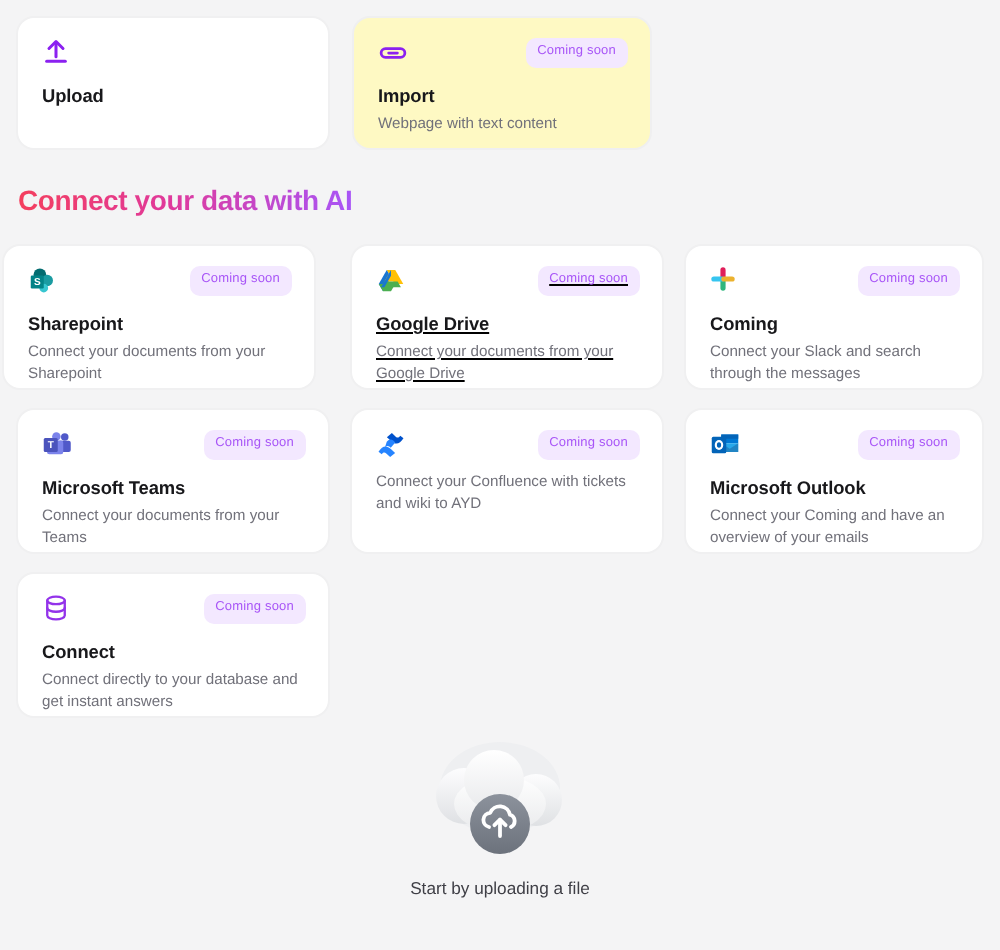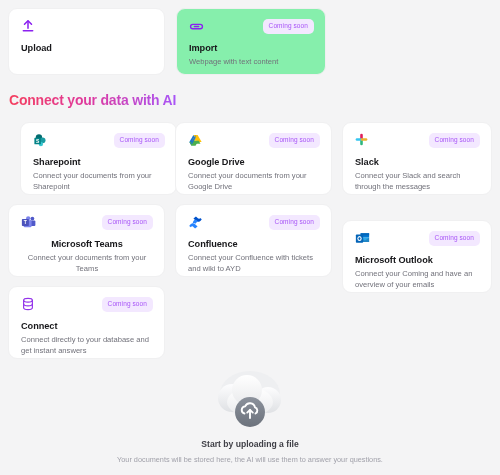--- a/index.html
+++ b/index.html
@@ -12,21 +12,21 @@
   .page { position: relative; width: 500px; height: 475px; padding: 0; }
 
   
   .card {
     position: absolute;
     border-radius: 9px;
     border: 1px solid #ececed;
     padding: 10px 11px 11px 12px;
   }
   .card.white { background: #ffffff; border-color: #f0f0f1; }
-  .card.grey  { background: #86efac; border-color: #efeff0; }
+  .card.grey  { background: #fef9c3; border-color: #efeff0; }
 
   .card-head {
     display: flex; align-items: flex-start;
     justify-content: space-between;
     height: 17px;
   }
   .icon-wrap { width: 16px; height: 16px; display: block; line-height: 0; }
   .icon-wrap svg { display: block; }
 
   .badge {
@@ -77,21 +77,21 @@
     text-align: center;
   }
   .cloud-art {
     width: 96px; height: 62px;
     margin: 0 auto;
     position: relative;
   }
   .empty-title {
     margin-top: 9px;
     font-size: 8.6px;
-    font-weight: bold;
+    font-weight: normal;
     color: #3f3f46;
   }
   .empty-sub {
     margin-top: 6px;
     font-size: 7.3px;
     color: #a1a1aa;
   }
 </style>
 </head>
 <body>
@@ -120,38 +120,38 @@
         </svg>
       </span>
       <span class="badge">Coming soon</span>
     </div>
     <div class="card-title">Import</div>
     <div class="card-desc">Webpage with text content</div>
   </div>
 
   <div class="section-title">Connect your data with AI</div>
 
-  <div class="card white" style="left:20px; top:122px; width:157px; height:73px;">
+  <div class="card white" style="left:1px; top:122px; width:157px; height:73px;">
     <div class="card-head">
       <span class="icon-wrap">
         <svg width="15" height="15" viewBox="0 0 24 24">
           <circle cx="9.5" cy="7" r="5.1" fill="#036c70"></circle>
           <circle cx="15.4" cy="11.6" r="4.6" fill="#1a9ba1"></circle>
           <circle cx="12.6" cy="17.6" r="3.5" fill="#37c6d0"></circle>
           <rect x="2.2" y="7.6" width="10.4" height="10.4" rx="1" fill="#038387"></rect>
           <text x="7.4" y="15.3" font-size="8" fill="#ffffff" text-anchor="middle" font-family="Liberation Sans, sans-serif" font-weight="bold">S</text>
         </svg>
       </span>
       <span class="badge">Coming soon</span>
     </div>
     <div class="card-title">Sharepoint</div>
     <div class="card-desc">Connect your documents from your Sharepoint</div>
   </div>
 
-  <div class="card white" style="left:175px; top:122px; width:157px; height:73px;">
+  <div class="card white" style="left:175px; top:122px; width:157px; height:73px;text-decoration:underline;">
     <div class="card-head">
       <span class="icon-wrap">
         <svg width="15" height="15" viewBox="0 0 24 24">
           <path d="M8.6 3.2h6.8l6.4 11.1h-6.8z" fill="#ffc107"></path>
           <path d="M8.6 3.2l-6.4 11.1 3.4 5.9 6.4-11.1z" fill="#1976d2"></path>
           <path d="M2.2 14.3h13.2l-3.4 5.9H5.6z" fill="#4caf50"></path>
           <path d="M12 3.2l-5.3 9.2h10.6z" fill="#ffc107"></path>
           <path d="M6.7 12.4L4.1 17h15.8l-2.6-4.6z" fill="#4caf50"></path>
           <path d="M12 3.2L4.1 17l2.6 0 5.3-9.2z" fill="#1976d2"></path>
         </svg>
@@ -167,25 +167,25 @@
       <span class="icon-wrap">
         <svg width="13" height="13" viewBox="0 0 24 24">
           <rect x="9.6" y="1.2" width="4.8" height="12.4" rx="2.4" fill="#e01e5a"></rect>
           <rect x="9.6" y="10.4" width="4.8" height="12.4" rx="2.4" fill="#2eb67d"></rect>
           <rect x="1.2" y="9.6" width="12.4" height="4.8" rx="2.4" fill="#36c5f0"></rect>
           <rect x="10.4" y="9.6" width="12.4" height="4.8" rx="2.4" fill="#ecb22e"></rect>
         </svg>
       </span>
       <span class="badge">Coming soon</span>
     </div>
-    <div class="card-title">Slack</div>
+    <div class="card-title">Coming</div>
     <div class="card-desc">Connect your Slack and search through the messages</div>
   </div>
 
-  <div class="card white" style="left:8px; top:204px; width:157px; height:73px;text-align:center;">
+  <div class="card white" style="left:8px; top:204px; width:157px; height:73px;">
     <div class="card-head">
       <span class="icon-wrap">
         <svg width="15" height="15" viewBox="0 0 24 24">
           <circle cx="18.2" cy="5.6" r="3" fill="#5059c9"></circle>
           <rect x="13" y="8.6" width="10" height="9" rx="1.6" fill="#5059c9"></rect>
           <circle cx="11.5" cy="5.2" r="3.4" fill="#7b83eb"></circle>
           <rect x="4" y="8.4" width="13" height="11" rx="1.8" fill="#7b83eb"></rect>
           <rect x="1.4" y="6.3" width="11.2" height="11.2" rx="1.2" fill="#4b53bc"></rect>
           <text x="7" y="14.6" font-size="8" fill="#ffffff" text-anchor="middle" font-family="Liberation Sans, sans-serif" font-weight="bold">T</text>
         </svg>
@@ -200,25 +200,24 @@
     <div class="card-head">
       <span class="icon-wrap">
         <svg width="15" height="15" viewBox="0 0 24 24">
           <path d="M2 17.4c3.2-5 6.4-5.4 9.9-2.2l3.4 3.1-4 3.3-3.1-2.9c-1.3-1.2-2.6-1-3.6.7z" fill="#2684ff"></path>
           <path d="M22 6.6c-3.2 5-6.4 5.4-9.9 2.2L8.7 5.7l4-3.3 3.1 2.9c1.3 1.2 2.6 1 3.6-.7z" fill="#0052cc"></path>
           <path d="M8.6 9.4c2.3-2.6 4.6-2.4 6.8.5l-3.6 4.2c-1.5-1.6-3-1.7-4.6-.3z" fill="#2684ff"></path>
         </svg>
       </span>
       <span class="badge">Coming soon</span>
     </div>
-    <div class="card-title">Confluence</div>
     <div class="card-desc">Connect your Confluence with tickets and wiki to AYD</div>
   </div>
 
-  <div class="card white" style="left:342px; top:220px; width:150px; height:73px;">
+  <div class="card white" style="left:342px; top:204px; width:150px; height:73px;">
     <div class="card-head">
       <span class="icon-wrap">
         <svg width="15" height="15" viewBox="0 0 24 24">
           <rect x="9" y="3.6" width="13.6" height="7" fill="#0078d4"></rect>
           <rect x="9" y="10.6" width="13.6" height="7" fill="#28a8ea"></rect>
           <rect x="9" y="3.6" width="13.6" height="3.4" fill="#0364b8"></rect>
           <path d="M9 10.6l6.8 4.4 6.8-4.4v6.9H9z" fill="#14447d" opacity=".35"></path>
           <rect x="1.4" y="5.4" width="11.6" height="13.2" rx="1.2" fill="#0364b8"></rect>
           <ellipse cx="7.2" cy="12" rx="3.4" ry="4" fill="#ffffff"></ellipse>
           <ellipse cx="7.2" cy="12" rx="1.7" ry="2.2" fill="#0364b8"></ellipse>
@@ -269,16 +268,15 @@
         <circle cx="45" cy="22" r="15" fill="url(#cloudA)"></circle>
         <circle cx="48" cy="44" r="15" fill="url(#badgeG)"></circle>
         <g stroke="#ffffff" stroke-width="1.9" fill="none" stroke-linecap="round" stroke-linejoin="round">
           <path d="M42.5 45.5a3.6 3.6 0 0 1 .6-7.1 5.2 5.2 0 0 1 9.9 1 3.3 3.3 0 0 1 .5 6.1"></path>
           <path d="M48 42v8"></path>
           <path d="M45.2 44.6L48 41.8l2.8 2.8"></path>
         </g>
       </svg>
     </div>
     <div class="empty-title">Start by uploading a file</div>
-    <div class="empty-sub">Your documents will be stored here, the AI will use them to answer your questions.</div>
   </div>
 
 </div>
 
 </body></html>

